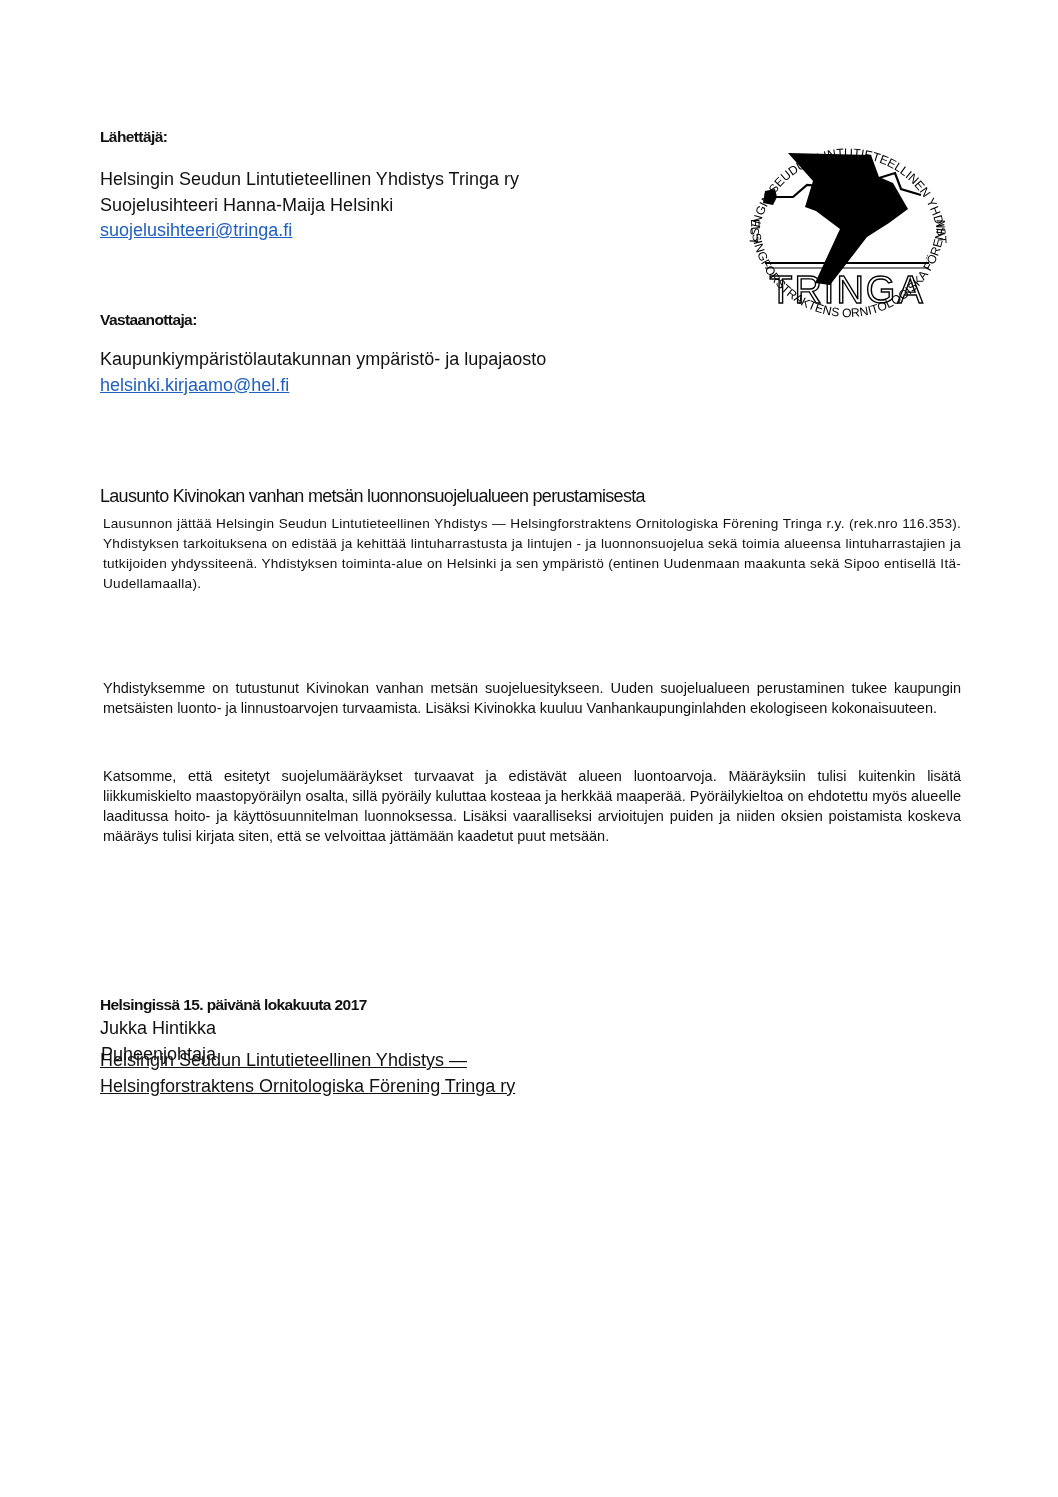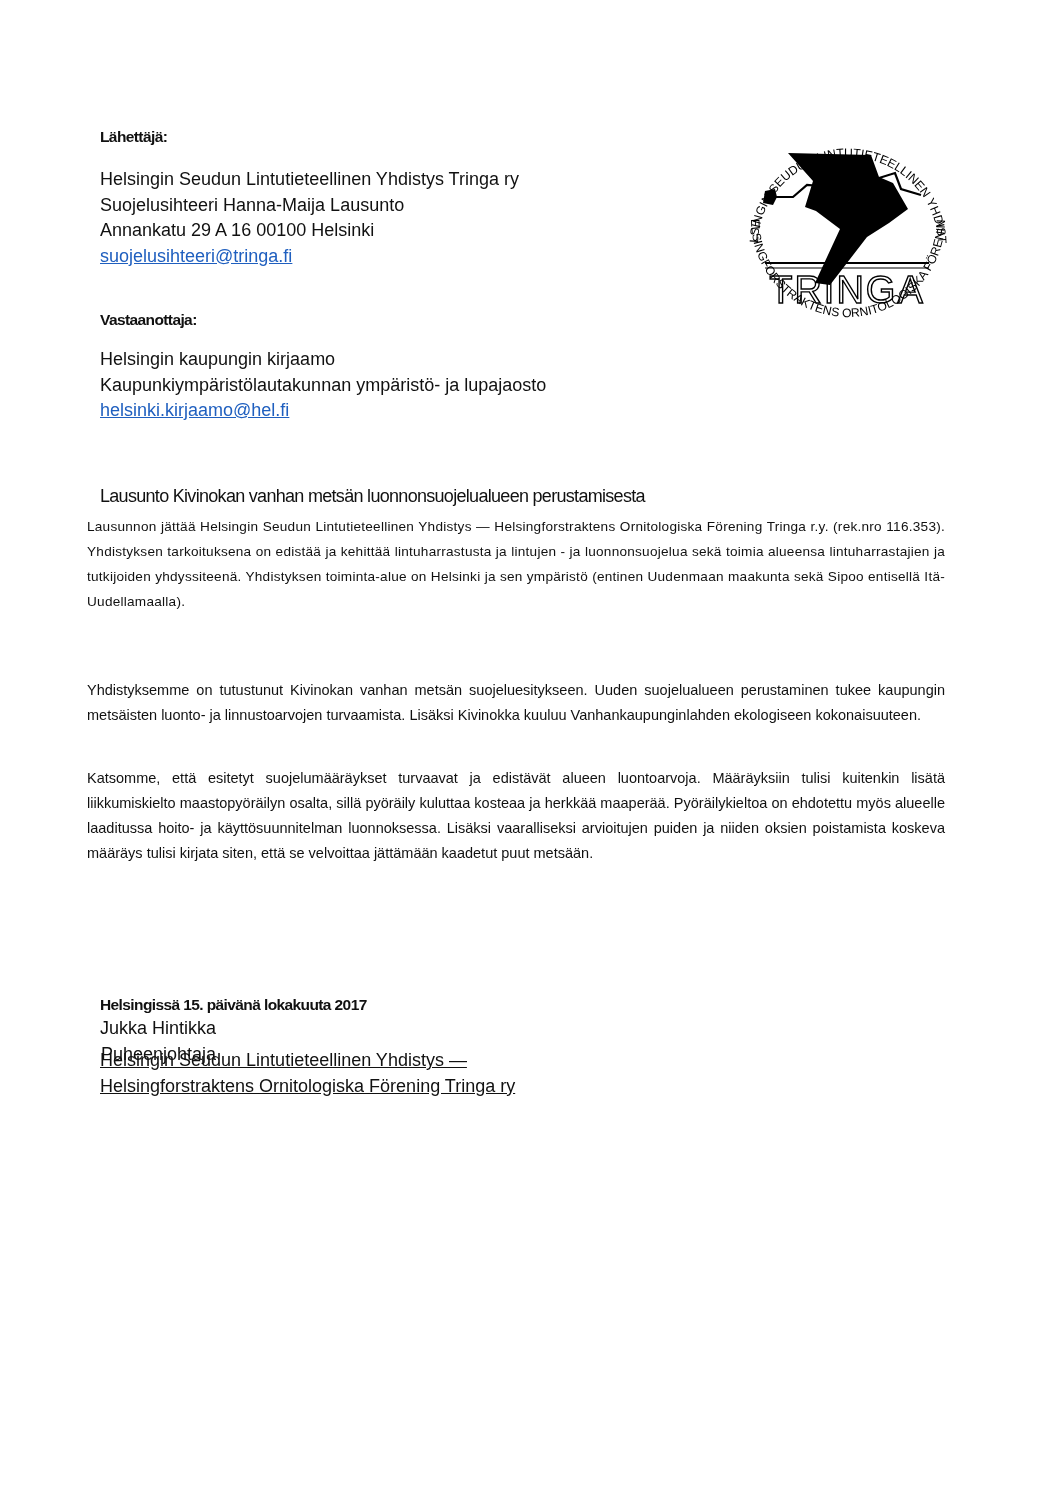--- a/index.html
+++ b/index.html
@@ -14,42 +14,40 @@
     letter-spacing: -0.6px;
   }
   .block { position: absolute; left: 100px; font-size: 18px; line-height: 25.5px; }
   .block div { white-space: nowrap; }
   a.link { color: #1f5fbf; text-decoration: underline; }
   .title {
     position: absolute; left: 100px; top: 486px; font-size: 18px;
     letter-spacing: -0.7px; white-space: nowrap;
   }
   .justify {
-    position: absolute; left: 87px; width: 858px; text-align: justify;
-    text-align-last: left; font-size: 14.5px; line-height: 25px;
+    position: absolute; left: 103px; width: 858px; text-align: justify;
+    text-align-last: left; font-size: 14.5px; line-height: 20px;
   }
   .justify.small { font-size: 13.6px; letter-spacing: 0.25px; }
   .logo { position: absolute; left: 733px; top: 125px; width: 230px; height: 215px; }
 </style>
 </head>
 <body>
 
 <div class="page">
 
   <div class="label-bold" style="top:128px;">Lähettäjä:</div>
   <div class="block" style="top:167px;">
     <div>Helsingin Seudun Lintutieteellinen Yhdistys Tringa ry</div>
-    <div>Suojelusihteeri Hanna-Maija Lausunto</div>
-    <div>Annankatu 29 A 16 00100 Helsinki</div>
+    <div>Suojelusihteeri Hanna-Maija Helsinki</div>
     <div><a class="link">suojelusihteeri@tringa.fi</a></div>
   </div>
 
   <div class="label-bold" style="top:311px;">Vastaanottaja:</div>
   <div class="block" style="top:347px;">
-    <div>Helsingin kaupungin kirjaamo</div>
     <div>Kaupunkiympäristölautakunnan ympäristö- ja lupajaosto</div>
     <div><a class="link">helsinki.kirjaamo@hel.fi</a></div>
   </div>
 
   <svg class="logo" viewBox="0 0 230 215">
     <defs>
       <path id="arcTop" d="M 25 120 A 90 88 0 0 1 205 120" fill="none"></path>
       <path id="arcBottom" d="M 18 95 A 97 97 0 0 0 212 95" fill="none"></path>
     </defs>
     <text font-family="Liberation Sans, sans-serif" font-size="12.2" fill="#000">

